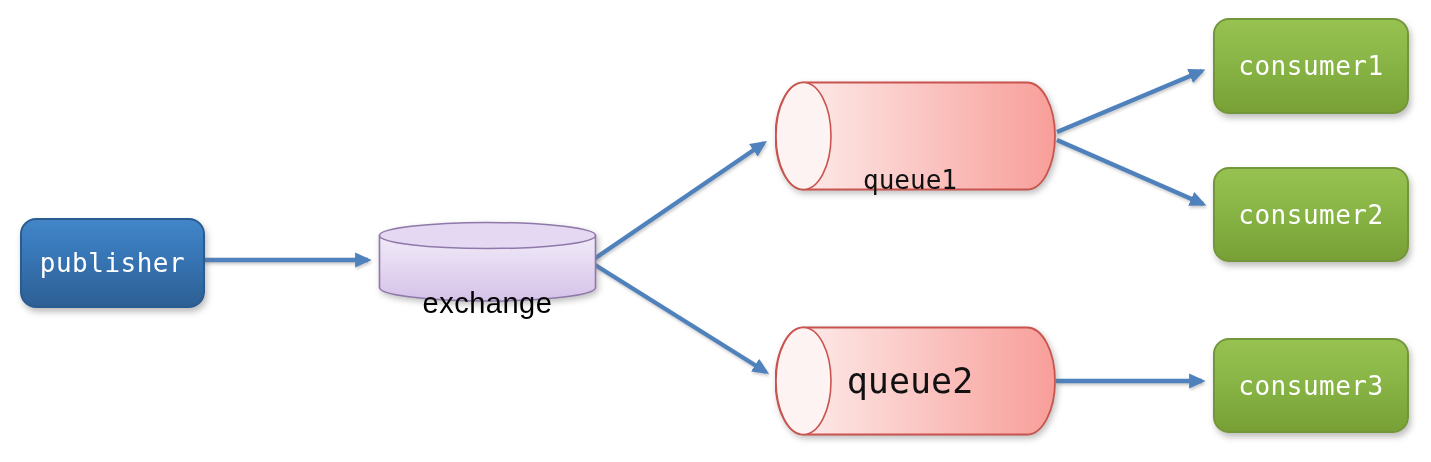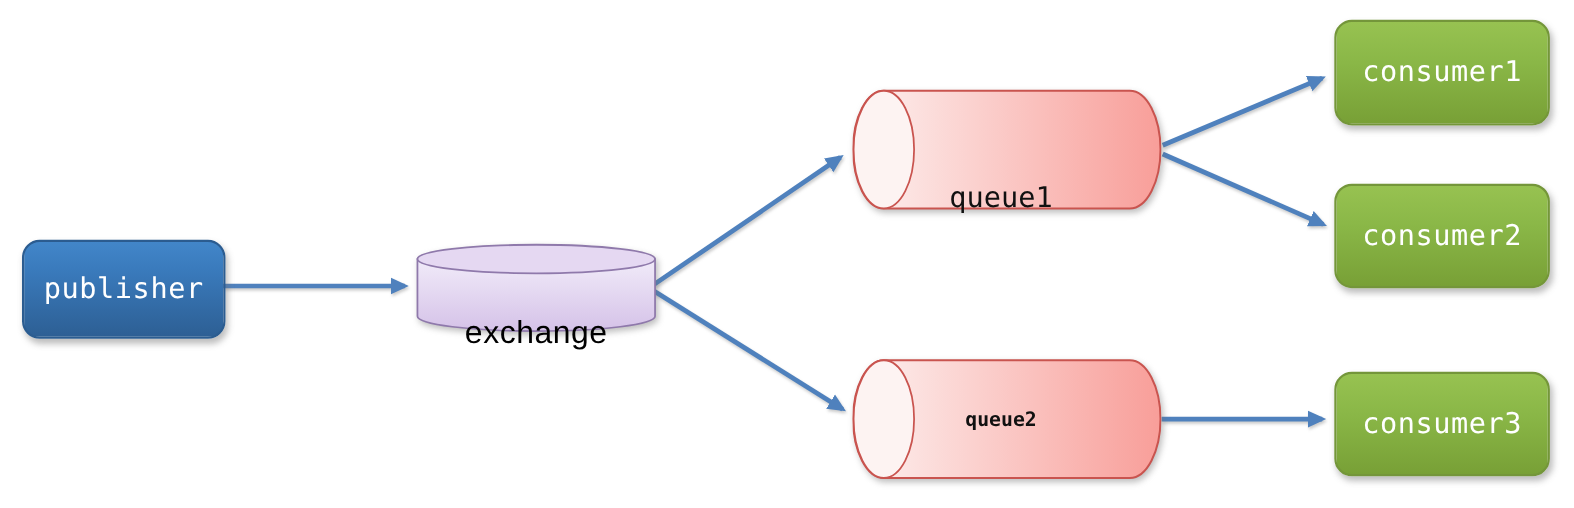--- a/index.html
+++ b/index.html
@@ -44,21 +44,21 @@
     display:flex;align-items:center;justify-content:center;
     pointer-events:none;
     color:#111111;
   }
   .label-exchange{
     left:378px;top:224px;width:219px;height:78px;
     font-family:"Liberation Sans","DejaVu Sans",sans-serif;
     font-size:29px;color:#000000;letter-spacing:0.5px;margin-top:40px;
   }
   .label-queue1{left:775px;top:81px;width:270px;height:110px;font-size:26px;margin-top:44px;}
-  .label-queue2{left:775px;top:326px;width:270px;height:110px;font-size:18px;font-weight:bold;}
+  .label-queue2{left:775px;top:326px;width:270px;height:110px;font-size:35px;}
 
   
   .arrows{
     position:absolute;left:0;top:0;width:1431px;height:462px;
     filter:drop-shadow(1px 2px 1.5px rgba(120,120,120,0.4));
   }
 </style>
 </head>
 <body>
 

